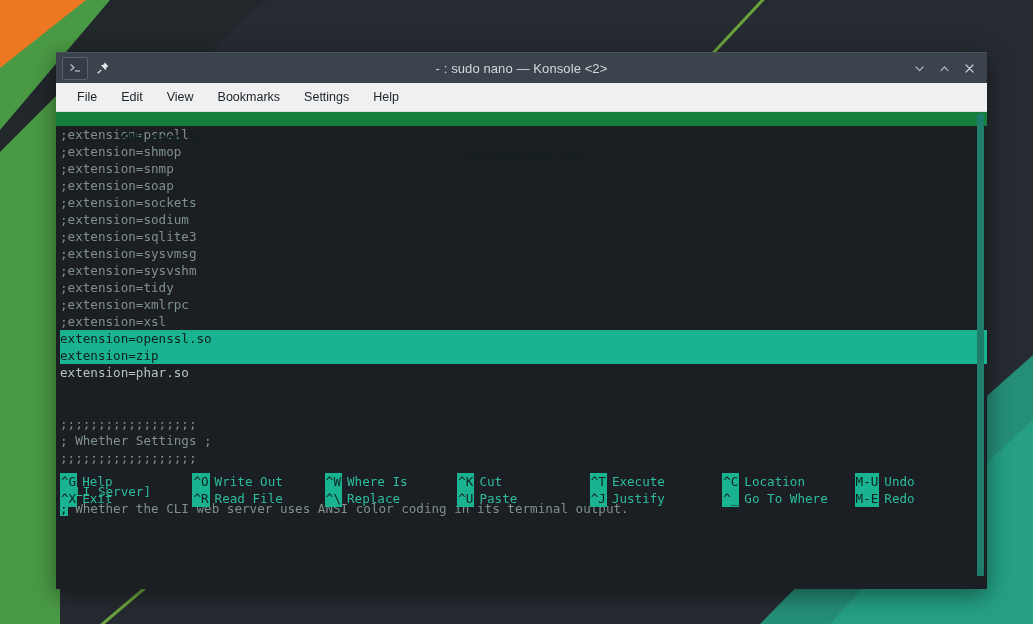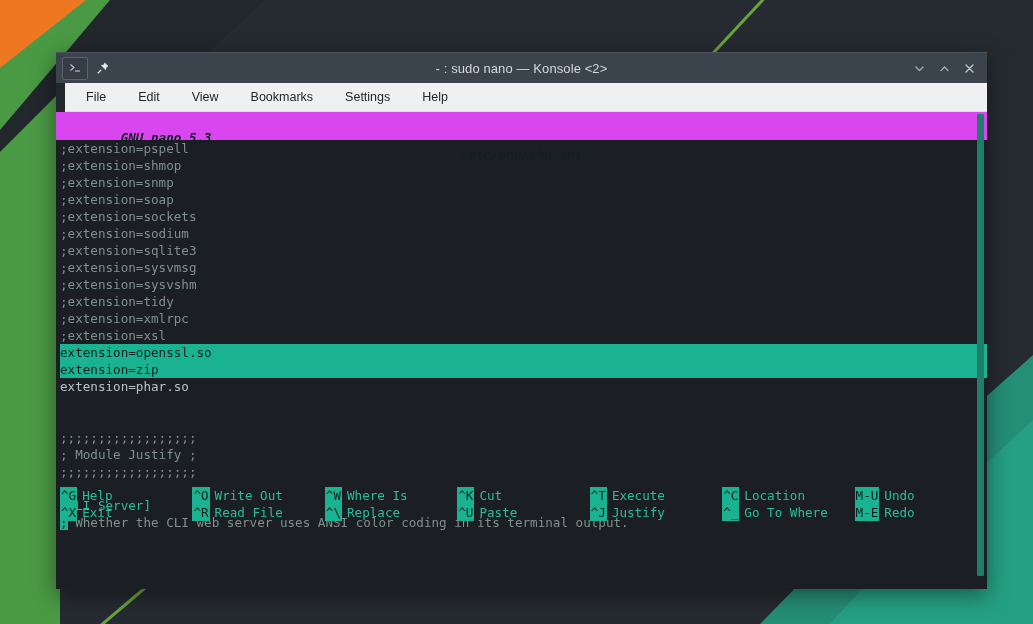--- a/index.html
+++ b/index.html
@@ -38,39 +38,38 @@
   }
   #wincontrols {
     margin-left:auto; display:flex; align-items:center; gap:11px;
     padding-right:11px; z-index:2;
   }
   .wc { width:14px; height:14px; display:flex; align-items:center; justify-content:center; }
 
   
   #menubar {
     height:29px; background:#eff0f1; display:flex; align-items:center;
-    padding-left:10px; gap:10px;
+    padding-left:10px; gap:2px;
     border-bottom:1px solid #dcdedf;
-    margin-left:9px;
   }
   .menuitem {
     font-size:12.5px; color:#232629; padding:3px 11px; border-radius:2px;
     white-space:nowrap;
   }
 
   
   #terminal {
     position:relative; height:477px; background:#1b1f23; overflow:hidden;
     font-family:"DejaVu Sans Mono","Liberation Mono",monospace;
     font-size:12.6px; line-height:17px;
   }
   #term-inner { position:relative; padding:0; }
 
   .nanobar {
-    background:#d946ef; color:#10201c; height:28px; line-height:17px;
+    background:#15803d; color:#10201c; height:14px; line-height:17px;
     position:relative; white-space:pre; padding-left:4px;
     font-weight:bold;
     font-style:italic;
   }
   .nanobar .ctr {
     position:absolute; left:0; right:0; text-align:center; font-weight:normal;
   }
 
   #textarea { padding:0 0 0 4px; }
   .ln { height:17px; line-height:17px; white-space:pre; color:#b5c4c1; }
@@ -199,21 +198,21 @@
           <div class="ln comment">;extension=sysvshm</div>
           <div class="ln comment">;extension=tidy</div>
           <div class="ln comment">;extension=xmlrpc</div>
           <div class="ln comment">;extension=xsl</div>
           <div class="ln sel">extension=openssl.so</div>
           <div class="ln sel">extension=zip</div>
           <div class="ln"><span class="sel-fit">extension=phar.so</span></div>
           <div class="ln">&nbsp;</div>
           <div class="ln">&nbsp;</div>
           <div class="ln comment">;;;;;;;;;;;;;;;;;;</div>
-          <div class="ln comment">; Module Justify ;</div>
+          <div class="ln comment">; Whether Settings ;</div>
           <div class="ln comment">;;;;;;;;;;;;;;;;;;</div>
           <div class="ln">&nbsp;</div>
           <div class="ln teal">[CLI Server]</div>
           <div class="ln comment"><span class="cursor">;</span><span> Whether the CLI web server uses ANSI color coding in its terminal output.</span></div>
         </div>
 
       <div id="keybar" style="grid-template-columns: repeat(7, 1fr);">
           <div class="kb-cell" style="grid-area: 1 / 1;"><span class="kb-key">^G</span><span class="kb-lbl">Help</span></div>
           <div class="kb-cell" style="grid-area: 1 / 2;"><span class="kb-key">^O</span><span class="kb-lbl">Write Out</span></div>
           <div class="kb-cell" style="grid-area: 1 / 3;"><span class="kb-key">^W</span><span class="kb-lbl">Where Is</span></div>

